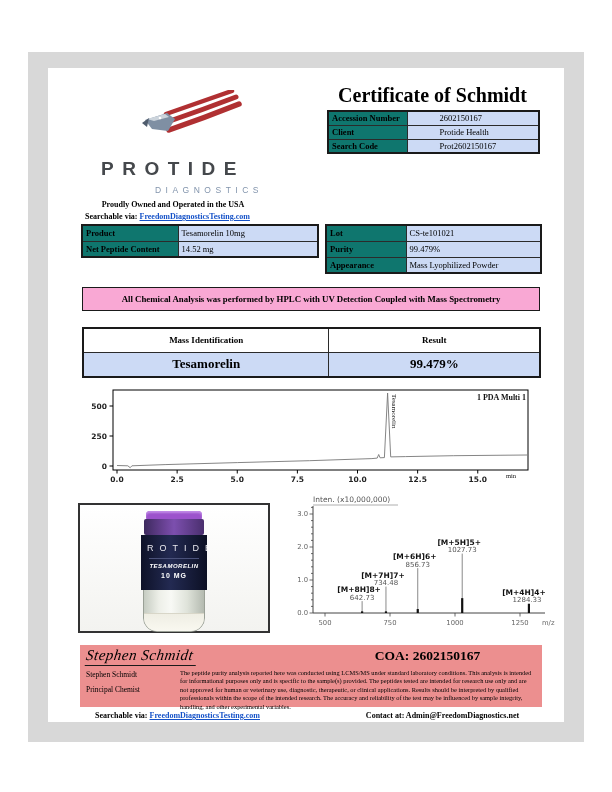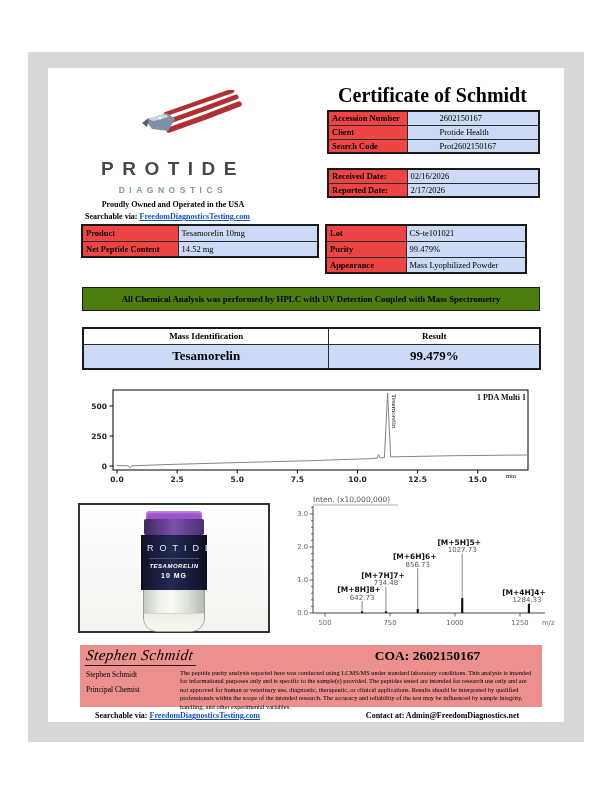--- a/index.html
+++ b/index.html
@@ -6,49 +6,49 @@
   .page{position:relative;width:612px;height:792px;background:#fff;overflow:hidden;
         font-family:"Liberation Serif",serif;color:#000;}
   .frame{position:absolute;left:28px;top:52px;width:556px;height:690px;background:#d8d8d8;}
   .content{position:absolute;left:48px;top:68px;width:516px;height:654px;background:#fff;}
 
   
   .eagle{position:absolute;left:142px;top:90px;}
   .logo-word{position:absolute;left:83px;top:158px;width:180px;text-align:center;
              font-family:"Liberation Sans",sans-serif;font-size:19px;font-weight:600;
              letter-spacing:8.5px;color:#45484c;white-space:nowrap;}
-  .logo-sub{position:absolute;left:83px;top:185px;width:180px;text-align:center;
-            font-family:"Liberation Sans",sans-serif;font-size:8.5px;font-weight:bold;
+  .logo-sub{position:absolute;left:83px;top:185px;width:180px;text-align:right;
+            font-family:"Liberation Sans",sans-serif;font-size:8.5px;font-weight:normal;
             letter-spacing:4.5px;color:#8294ac;white-space:nowrap;}
   .tagline{position:absolute;left:78px;top:200px;width:190px;text-align:center;
            font-size:8px;font-weight:bold;}
   .search-top{position:absolute;left:85px;top:212px;font-size:8px;font-weight:bold;}
   a.doclink{color:#1552c8;font-weight:bold;text-decoration:underline;}
 
   .title{position:absolute;left:322px;top:84px;width:221px;text-align:center;
          font-size:20px;font-weight:bold;white-space:nowrap;}
 
   
   table.blk{border-collapse:collapse;position:absolute;border:2px solid #1a1a1a;}
   table.blk td{border:1px solid #2b2b2b;font-size:8.5px;height:14px;box-sizing:border-box;
                padding:0 2px 0 3px;vertical-align:middle;white-space:nowrap;}
-  td.lbl{background:#ef4444;font-weight:bold;}
+  td.lbl{background:#0f766e;font-weight:bold;}
   td.val{background:#ccdaf5;}
   #tbl-info{left:327px;top:110px;} #tbl-info td.lbl{width:79px;} #tbl-info td.val{width:132px;padding-left:32px;}
   #tbl-date{left:327px;top:168px;} #tbl-date td.lbl{width:79px;} #tbl-date td.val{width:132px;}
   #tbl-prod{left:81px;top:224px;}  #tbl-prod td{height:16px;} #tbl-prod td.lbl{width:96px;} #tbl-prod td.val{width:140px;}
-  #tbl-lot{left:325px;top:224px;}  #tbl-lot td{height:16px;margin-top:10px;} #tbl-lot td.lbl{width:80px;} #tbl-lot td.val{width:120px;}
-
-  .banner{position:absolute;left:82px;top:287px;width:458px;height:24px;background:#4d7c0f;
+  #tbl-lot{left:325px;top:224px;}  #tbl-lot td{height:16px;margin-top:10px;} #tbl-lot td.lbl{width:80px;} #tbl-lot td.val{width:135px;}
+
+  .banner{position:absolute;left:82px;top:287px;width:458px;height:24px;background:#f9a8d4;
           border:1.6px solid #1a1a1a;box-sizing:border-box;display:flex;align-items:center;
           justify-content:center;font-size:8.8px;font-weight:bold;text-align:center;}
 
   #tbl-mass{left:82px;top:327px;}
   #tbl-mass td{border:1px solid #2b2b2b;text-align:center;box-sizing:border-box;}
-  #tbl-mass td.hd{background:#fff;font-size:9px;font-weight:bold;height:16px;}
+  #tbl-mass td.hd{background:#fff;font-size:9px;font-weight:bold;height:24px;}
   #tbl-mass td.dt{background:#ccdaf5;font-size:13px;font-weight:bold;height:25px;}
   #tbl-mass td.c1{width:245px;} #tbl-mass td.c2{width:212px;}
 
   
   .chrom{position:absolute;left:85px;top:383px;}
   .spec{position:absolute;left:293px;top:493px;}
   .ct{font:bold 7.5px "DejaVu Sans",sans-serif;fill:#222;}
   .cl{font:bold 8px "Liberation Serif",serif;fill:#111;}
   .cp{font:7px "Liberation Serif",serif;fill:#111;}
   .cu{font:6.5px "Liberation Serif",serif;fill:#111;}
@@ -131,32 +131,20 @@
       <td class="lbl">Client</td>
       <td class="val">Protide Health</td>
         </tr>
     <tr>
       <td class="lbl">Search Code</td>
       <td class="val">Prot2602150167</td>
         </tr>
   </tbody>
     </table>
 
-  <table class="blk" id="tbl-date">
-    <tbody>
-        <tr>
-      <td class="lbl">Received Date:</td>
-      <td class="val">02/16/2026</td>
-        </tr>
-    <tr>
-      <td class="lbl">Reported Date:</td>
-      <td class="val">2/17/2026</td>
-        </tr>
-  </tbody>
-    </table>
 
   <table class="blk" id="tbl-prod">
     <tbody>
         <tr>
       <td class="lbl">Product</td>
       <td class="val">Tesamorelin 10mg</td>
         </tr>
     <tr>
       <td class="lbl">Net Peptide Content</td>
       <td class="val">14.52 mg</td>

